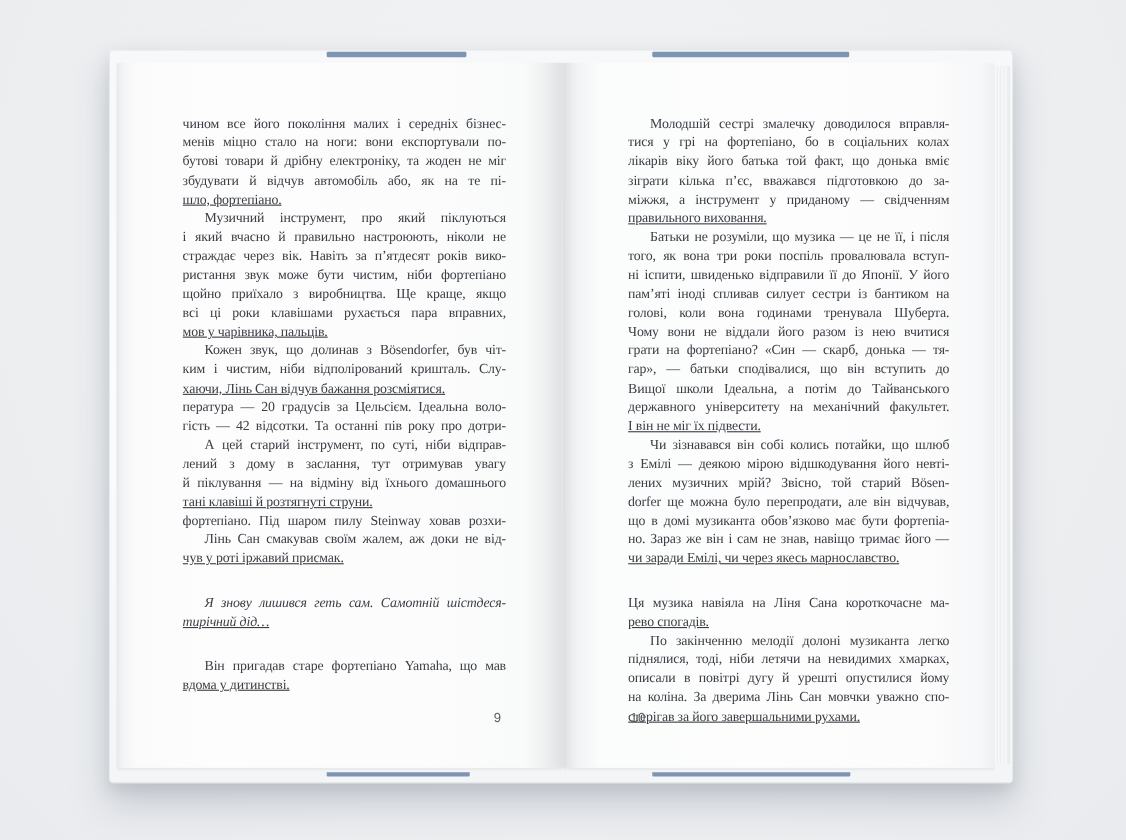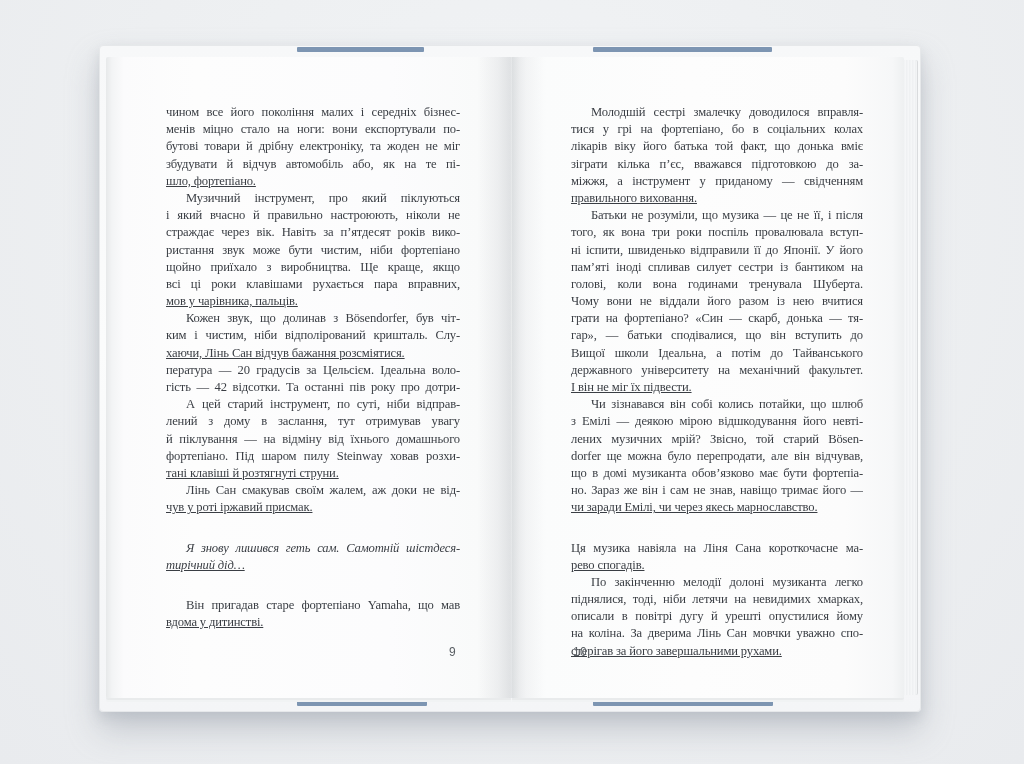--- a/index.html
+++ b/index.html
@@ -100,22 +100,22 @@
           <div class="line last">хаючи, Лінь Сан відчув бажання розсміятися.</div>
         </div>
         <div class="para">
           <div class="line">пература — 20 градусів за Цельсієм. Ідеальна воло-</div>
           <div class="line">гість — 42 відсотки. Та останні пів року про дотри-</div>
         </div>
         <div class="para">
           <div class="line indent">А цей старий інструмент, по суті, ніби відправ-</div>
           <div class="line">лений з дому в заслання, тут отримував увагу</div>
           <div class="line">й піклування — на відміну від їхнього домашнього</div>
+          <div class="line last">тані клавіші й розтягнуті струни.</div>
           <div class="line">фортепіано. Під шаром пилу Steinway ховав розхи-</div>
-          <div class="line last">тані клавіші й розтягнуті струни.</div>
         </div>
         <div class="para">
           <div class="line indent">Лінь Сан смакував своїм жалем, аж доки не від-</div>
           <div class="line last">чув у роті іржавий присмак.</div>
         </div>
         <div class="para italic space-before">
           <div class="line indent">Я знову лишився геть сам. Самотній шістдеся-</div>
           <div class="line last">тирічний дід…</div>
         </div>
         <div class="para space-before">

